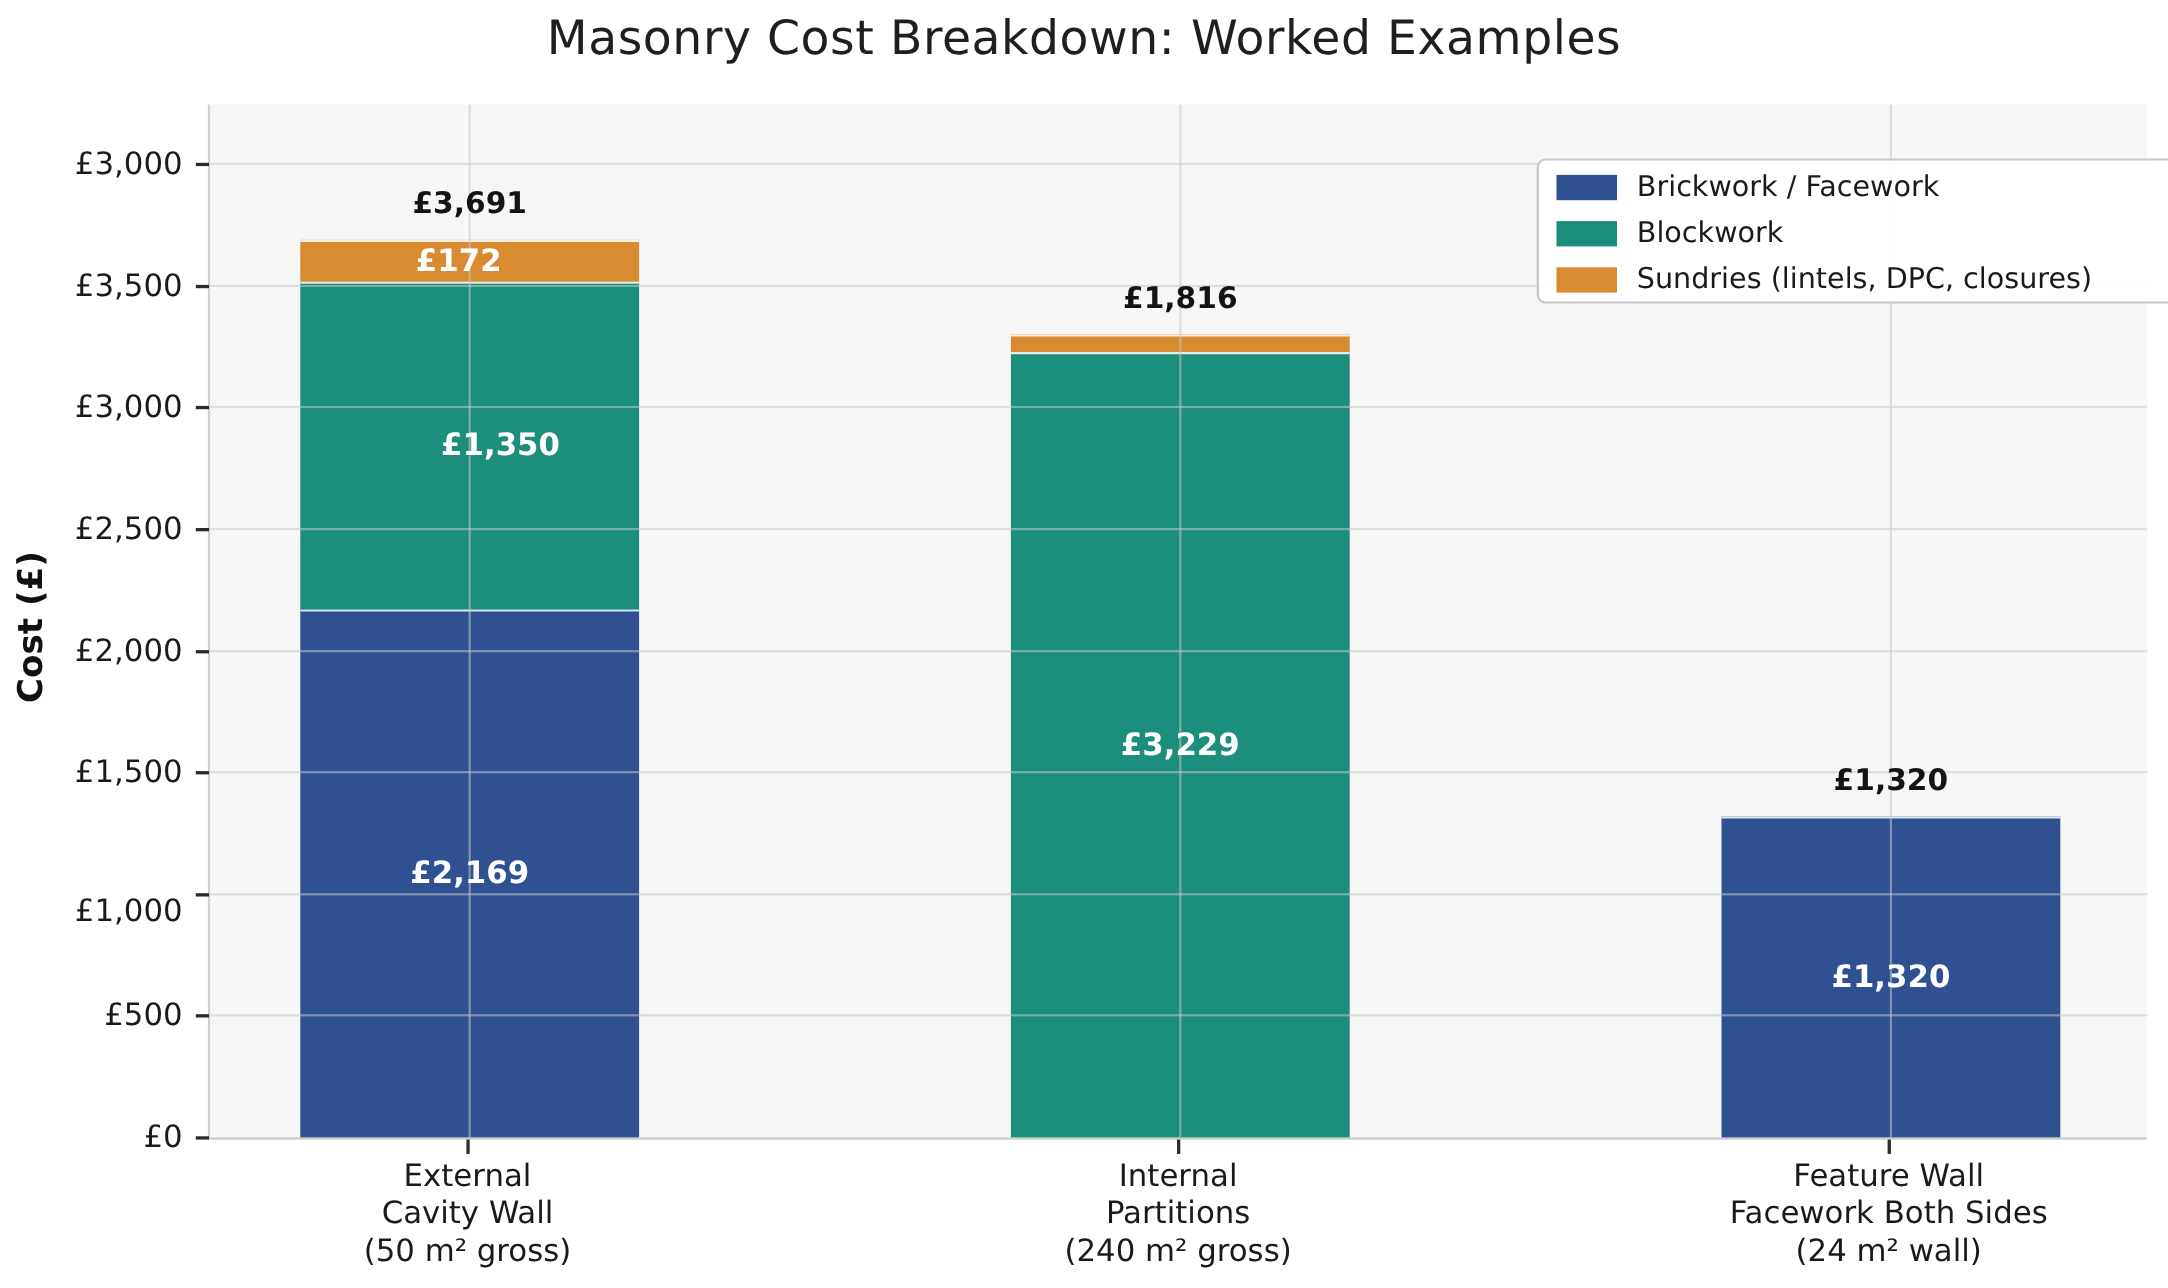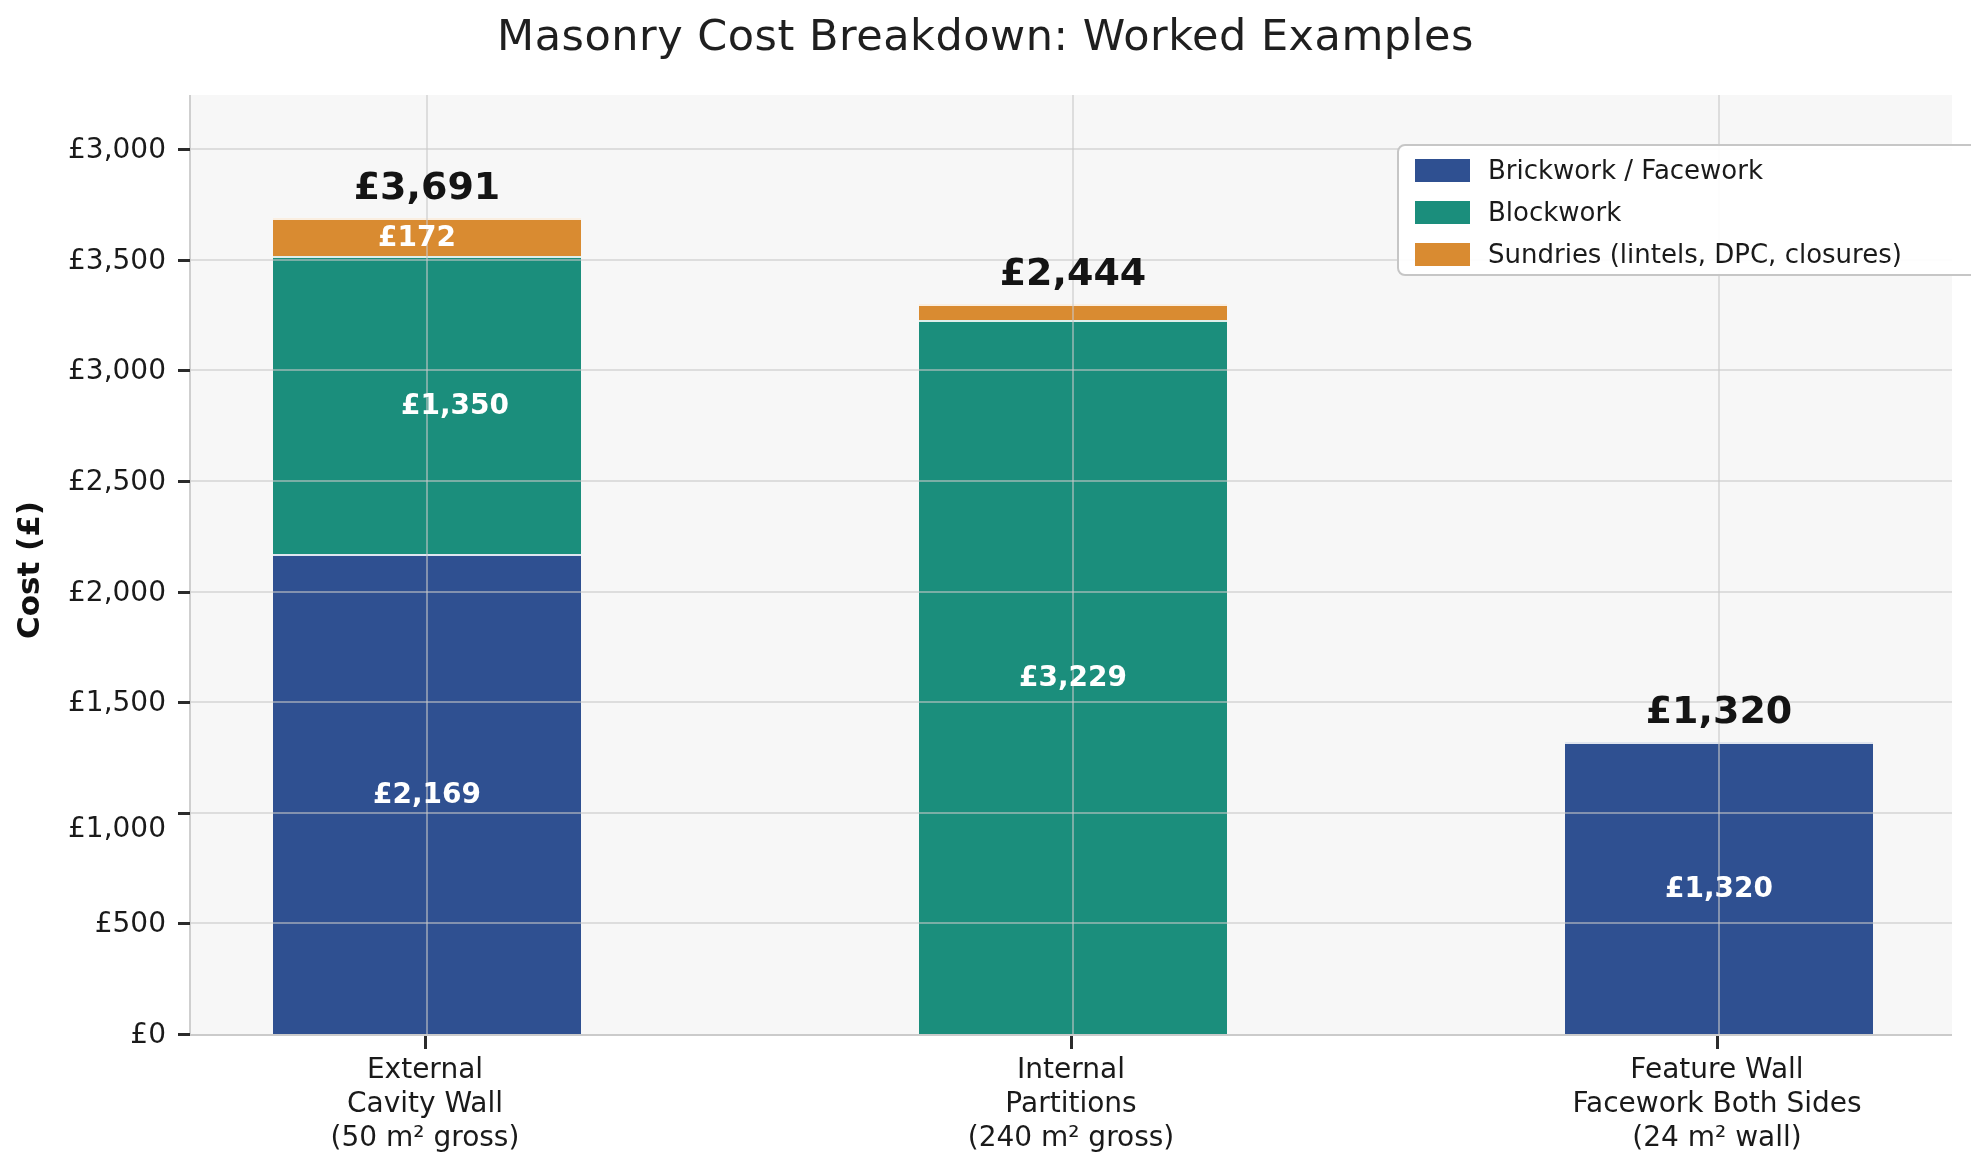--- a/index.html
+++ b/index.html
@@ -27,21 +27,21 @@
   #labels-layer{z-index:3;}
   .hgrid{position:absolute;left:0;width:100%;height:2px;background:rgba(200,200,200,0.55);}
   .vgrid{position:absolute;top:0;height:100%;width:2px;background:rgba(200,200,200,0.55);}
   .bar-segment{position:absolute;box-sizing:border-box;border-top:2px solid rgba(255,255,255,0.85);}
   .segment-label{
     position:absolute;height:36px;line-height:36px;text-align:center;
     color:#ffffff;font-size:28px;font-weight:bold;
   }
   .total-label{
     position:absolute;height:42px;line-height:42px;text-align:center;
-    color:#141414;font-size:38px;font-weight:bold;
+    color:#141414;font-size:27px;font-weight:bold;
   }
   .ytick-label{
     position:absolute;left:0;width:166px;text-align:right;
     font-size:28px;color:#1a1a1a;height:34px;line-height:34px;
   }
   .ytick-mark{position:absolute;width:12px;height:3px;background:#2b2b2b;}
   .xtick-mark{position:absolute;width:3px;height:13px;background:#2b2b2b;}
   .xtick-label{
     position:absolute;width:500px;text-align:center;white-space:pre-line;
     font-size:28px;line-height:34px;color:#1a1a1a;
@@ -83,21 +83,21 @@
         <div class="vgrid" style="left: 235px;"></div>
         <div class="vgrid" style="left: 881px;"></div>
         <div class="vgrid" style="left: 1527px;"></div>
       </div>
     <div id="labels-layer">
         <div class="segment-label" style="left: 82px; width: 308px; bottom: 221.893px;">£2,169</div>
         <div class="segment-label" style="left: 82px; width: 364px; bottom: 611.097px;">£1,350</div>
         <div class="segment-label" style="left: 72px; width: 308px; bottom: 779.431px;">£172</div>
         <div class="total-label" style="left: 36px; width: 400px; bottom: 827.454px;">£3,691</div>
         <div class="segment-label" style="left: 728px; width: 308px; bottom: 339.13px;">£3,229</div>
-        <div class="total-label" style="left: 682px; width: 400px; bottom: 740.743px;">£2,444</div>
+        <div class="total-label" style="left: 682px; width: 400px; bottom: 740.743px;">£1,816</div>
         <div class="segment-label" style="left: 1374px; width: 308px; bottom: 127.993px;">£1,320</div>
         <div class="total-label" style="left: 1328px; width: 400px; bottom: 302.986px;">£1,320</div>
       </div>
   </div>
 
   <div id="y-axis">
       <div class="ytick-label" style="top: 1017px;">£0</div>
       <div class="ytick-mark" style="left: 178px; top: 1033px;"></div>
       <div class="ytick-label" style="top: 906.399px;">£500</div>
       <div class="ytick-mark" style="left: 178px; top: 922.399px;"></div>

